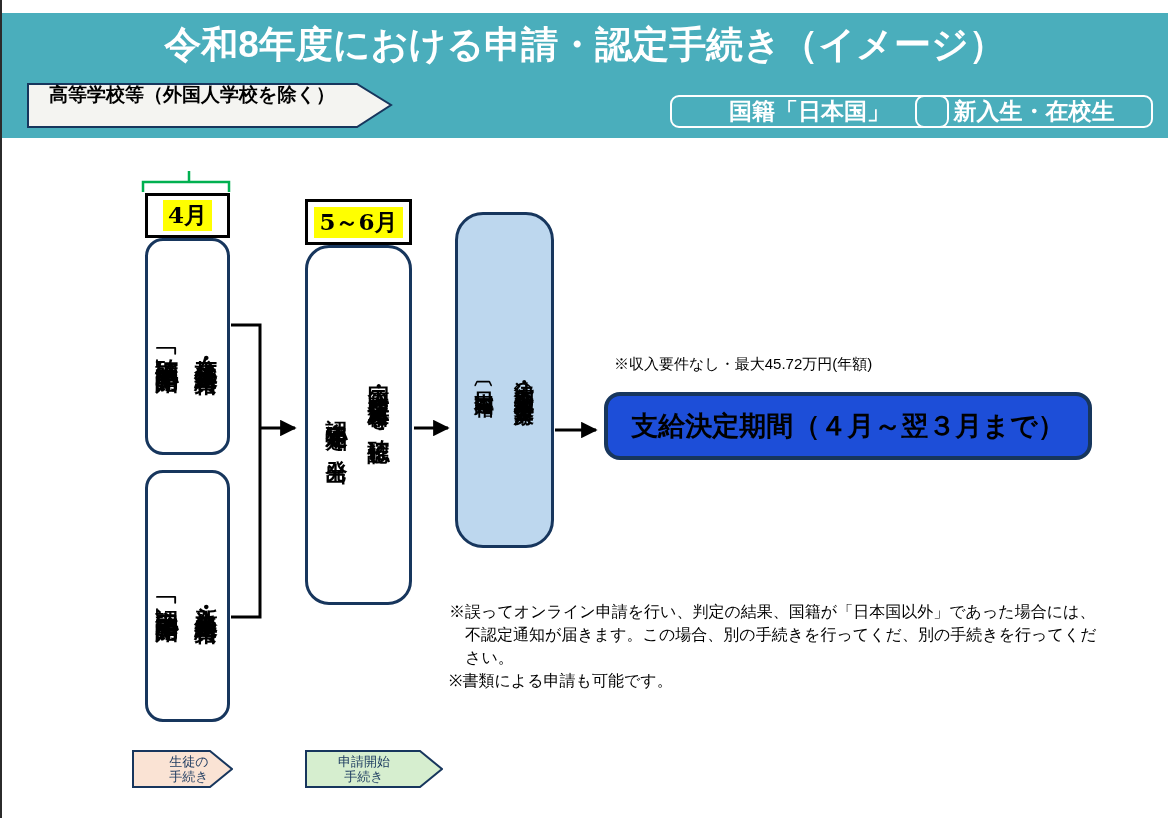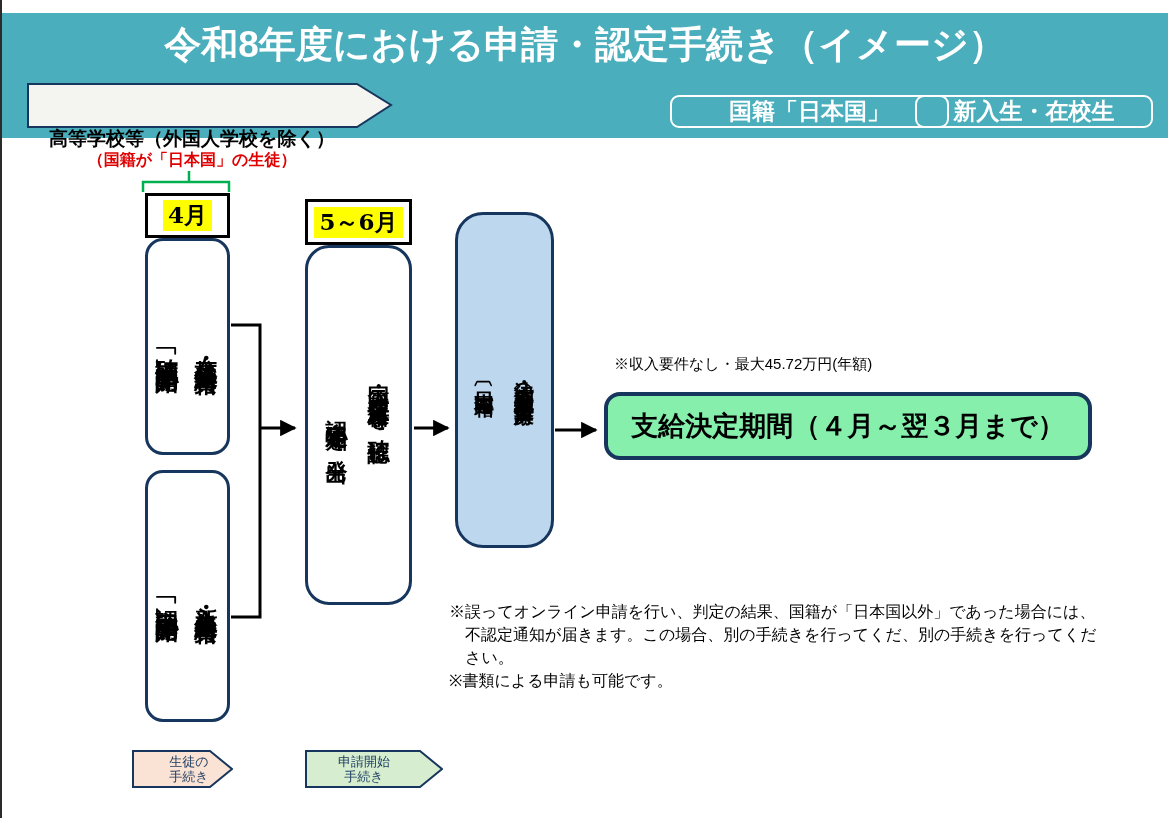--- a/index.html
+++ b/index.html
@@ -15,21 +15,21 @@
   .top-strip { position:absolute; left:0; top:0; width:100%; height:13px; background:#ffffff; }
   .teal-band { position:absolute; left:0; top:13px; width:100%; height:125px; background:#4AAEBC; }
   .page-title {
     position:absolute; left:0; top:7px; width:100%;
     text-align:center; color:#ffffff; font-size:37px; font-weight:bold;
     letter-spacing:0px; white-space:nowrap;
   }
   
   .school-tag { position:absolute; left:25px; top:70px; width:366px; height:45px; }
   .school-tag svg { position:absolute; left:0; top:0; }
-  .school-tag .txt { position:absolute; left:0; top:0; width:330px; height:43px; text-align:center;margin-top:44px; }
+  .school-tag .txt { position:absolute; left:0; top:0; width:330px; height:43px; text-align:center; }
   .school-tag .l1 { font-size:19px; font-weight:bold; color:#000; line-height:23px; }
   .school-tag .l2 { font-size:16px; font-weight:bold; color:#e00000; line-height:19px; }
   
   .badge {
     position:absolute; top:82px; height:33px;
     border:2.5px solid #ffffff; border-radius:9px;
     color:#ffffff; font-weight:bold; font-size:23px;
     display:flex; align-items:center; justify-content:center; white-space:nowrap;
   }
   .badge.nationality { left:668px; width:279px; }
@@ -63,21 +63,21 @@
     white-space: pre-line; text-align:center;
     font-family:"DejaVu Serif", serif; font-weight:600; color:#000;
   }
   .vt-a { font-size:23px; letter-spacing:2px; line-height:39px; }
   .vt-b { font-size:22px; letter-spacing:3px; line-height:42px; }
   .vt-c { font-size:20px; letter-spacing:2px; line-height:40px; }
   
   .payment-note { position:absolute; left:612px; top:355px; font-size:15px; color:#000; white-space:nowrap; }
   .payment-box {
     position:absolute; left:602px; top:392px; width:488px; height:68px;
-    background:#86efac; border:4px solid #17365D; border-radius:16px;
+    background:#1d4ed8; border:4px solid #17365D; border-radius:16px;
     display:flex; align-items:center; justify-content:center;
     font-size:27px; font-weight:600; color:#000; z-index:2; white-space:nowrap;
   }
   .footnotes {
     position:absolute; left:447px; top:600px; width:680px;
     font-size:16px; line-height:23px; color:#000; white-space:pre-line;
   }
   
   .legend-item { position:absolute; top:750px; height:38px; z-index:2; }
   .legend-item svg { position:absolute; left:0; top:0; }
@@ -100,21 +100,20 @@
 
   <div class="teal-band">
     <div class="page-title">令和8年度における申請・認定手続き（イメージ）</div>
 
     <div class="school-tag">
       <svg width="366" height="45">
         <polygon points="1,1 330,1 364,22 330,44 1,44" fill="#F4F4F1" stroke="#17365D" stroke-width="2"></polygon>
       </svg>
       <div class="txt">
         <div class="l1">高等学校等（外国人学校を除く）</div>
-        <div class="l2">（国籍が「日本国」の生徒）</div>
       </div>
     </div>
 
     <div class="badge nationality">国籍「日本国」</div>
     <div class="badge students">新入生・在校生</div>
   </div>
 
   <svg class="overlay" width="1168" height="818">
     <defs>
       <marker id="arrow" viewBox="0 0 10 10" refX="9" refY="5" markerWidth="5.5" markerHeight="5.5" orient="auto-start-reverse">

